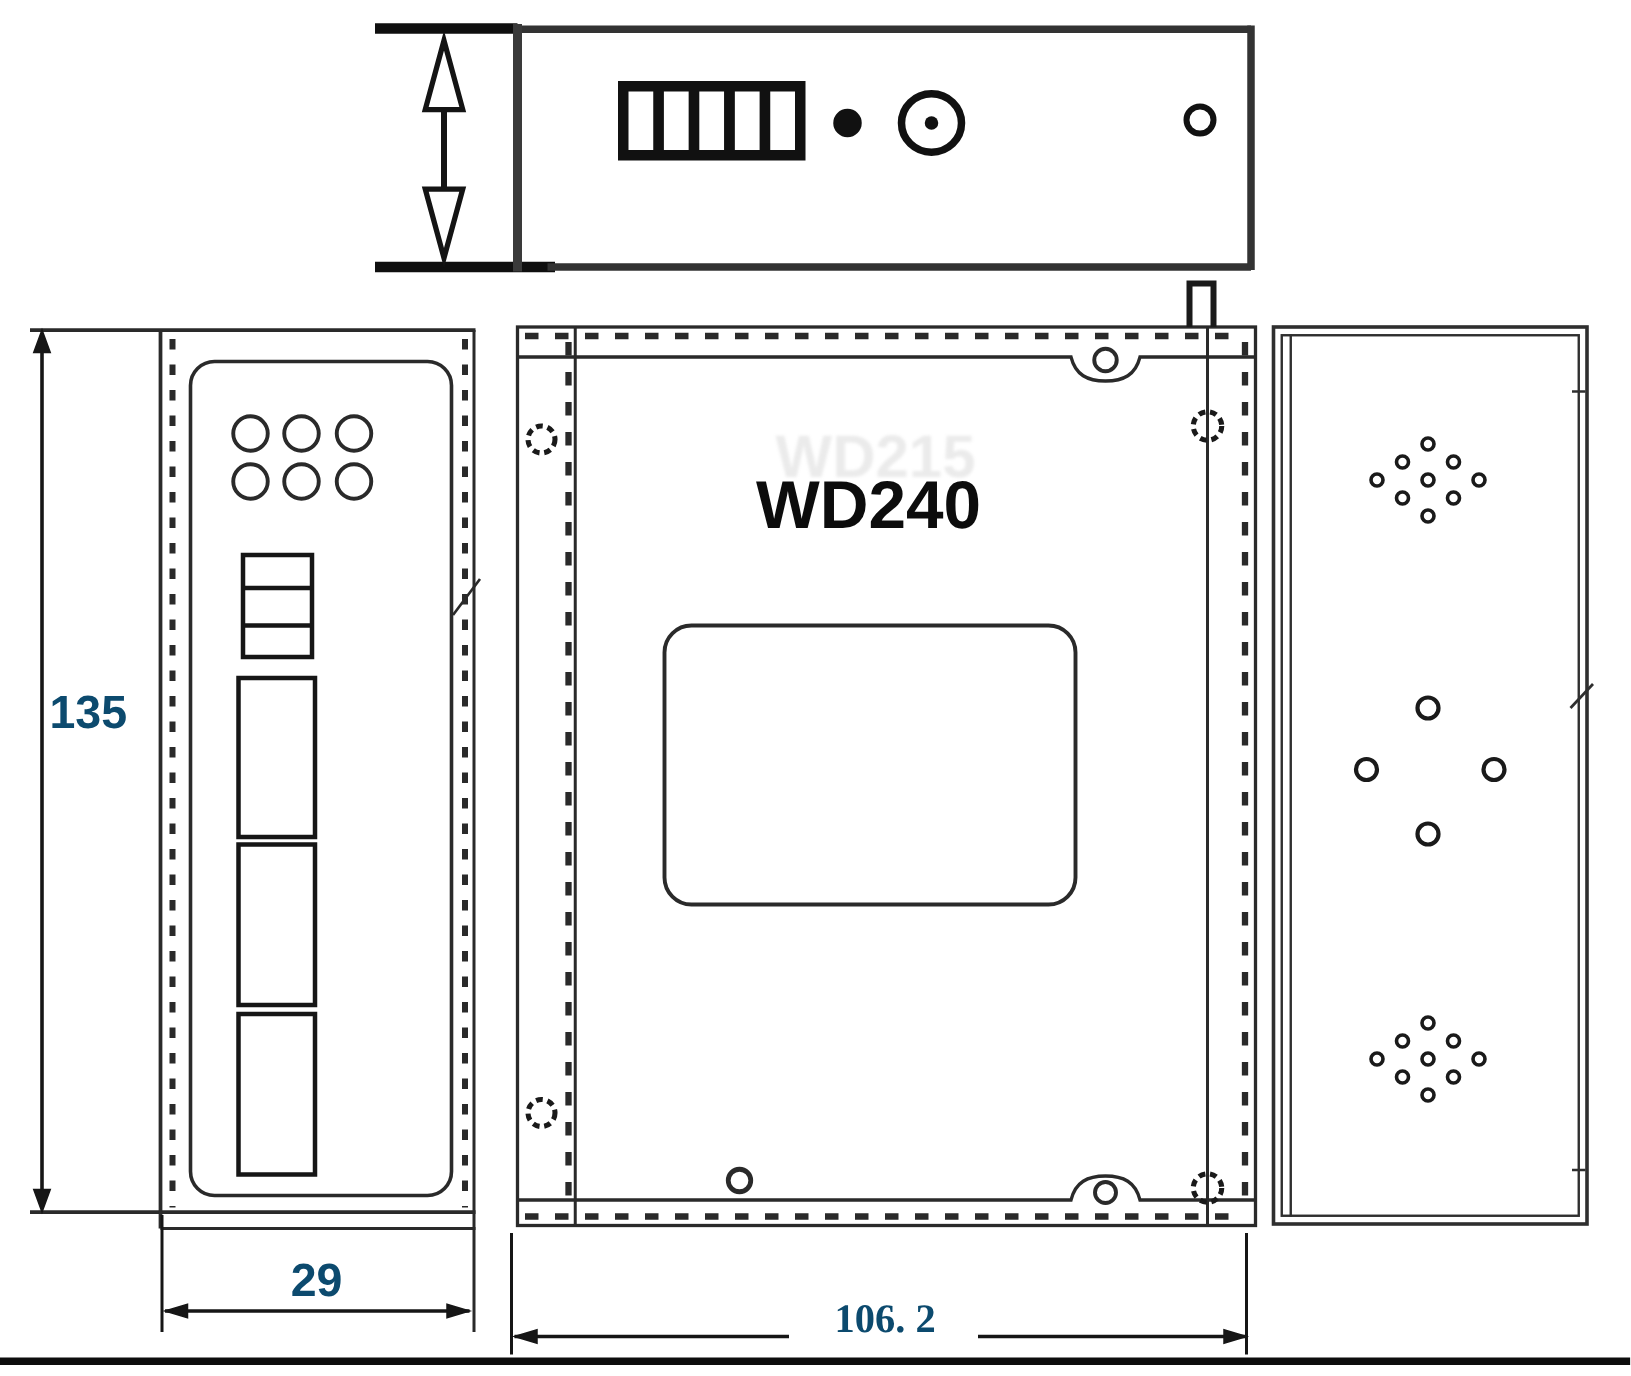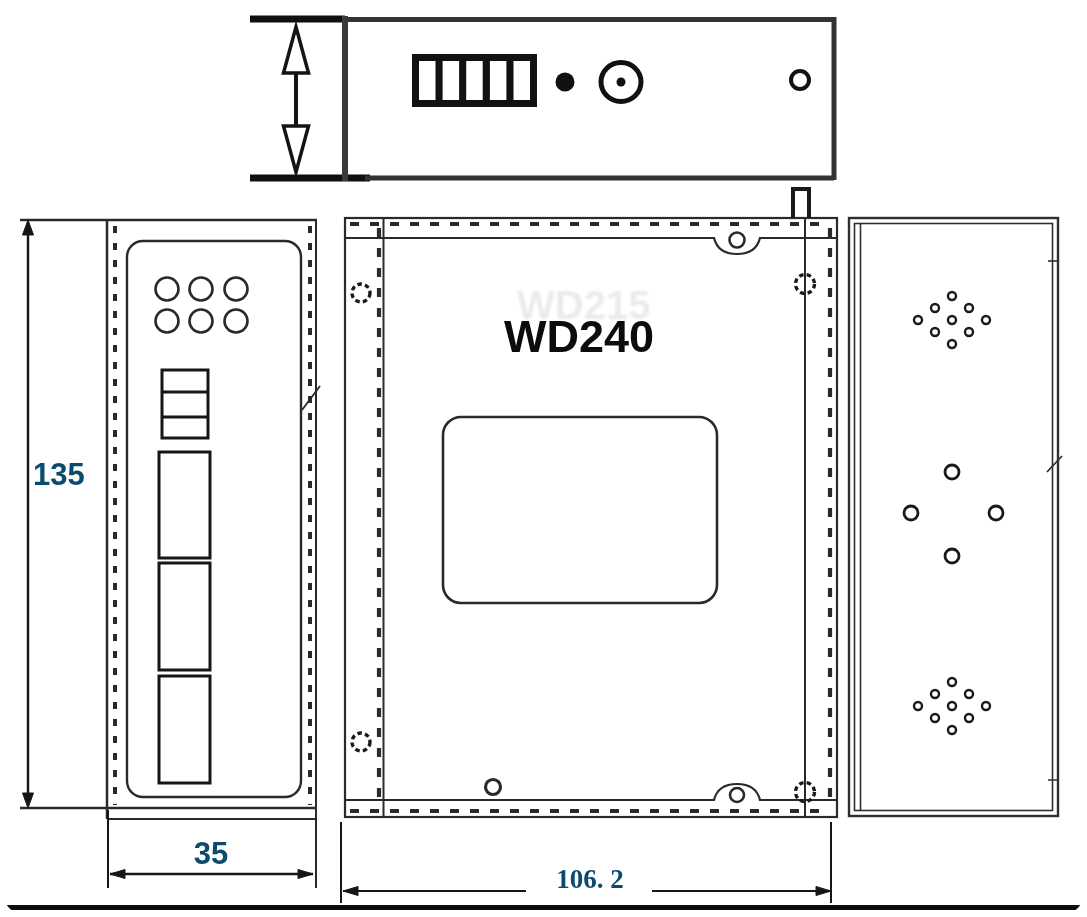--- a/index.html
+++ b/index.html
@@ -2,21 +2,20 @@
 <html><head>
 <meta charset="utf-8">
 <style>
   html,body{margin:0;padding:0;background:#ffffff;}
   .canvas{
     position:relative;
     width:1087px;height:917px;
     background:#ffffff;
     overflow:hidden;
     font-family:"Liberation Sans", sans-serif;
-    border-radius:31px;
   }
   .canvas svg{position:absolute;left:0;top:0;}
   .dim-label{
     position:absolute;
     color:#0c4a6e;
     font-weight:700;
     font-family:"Liberation Sans", sans-serif;
     line-height:1;
     white-space:nowrap;
   }
@@ -213,17 +212,17 @@
       <circle cx="935" cy="718" r="4"></circle>
           <circle cx="969" cy="718" r="4"></circle>
       <circle cx="952" cy="730" r="4"></circle>
     </g>
   </g>
 </svg>
 
   <div class="ghost-label">WD215</div>
   <div class="model-label">WD240</div>
   <div class="dim-label dim-height">135</div>
-  <div class="dim-label dim-depth">35</div>
+  <div class="dim-label dim-depth">29</div>
   <div class="dim-label dim-width">106. 2</div>
 
   <div class="bottom-frame"></div>
 </div>
 
 </body></html>

